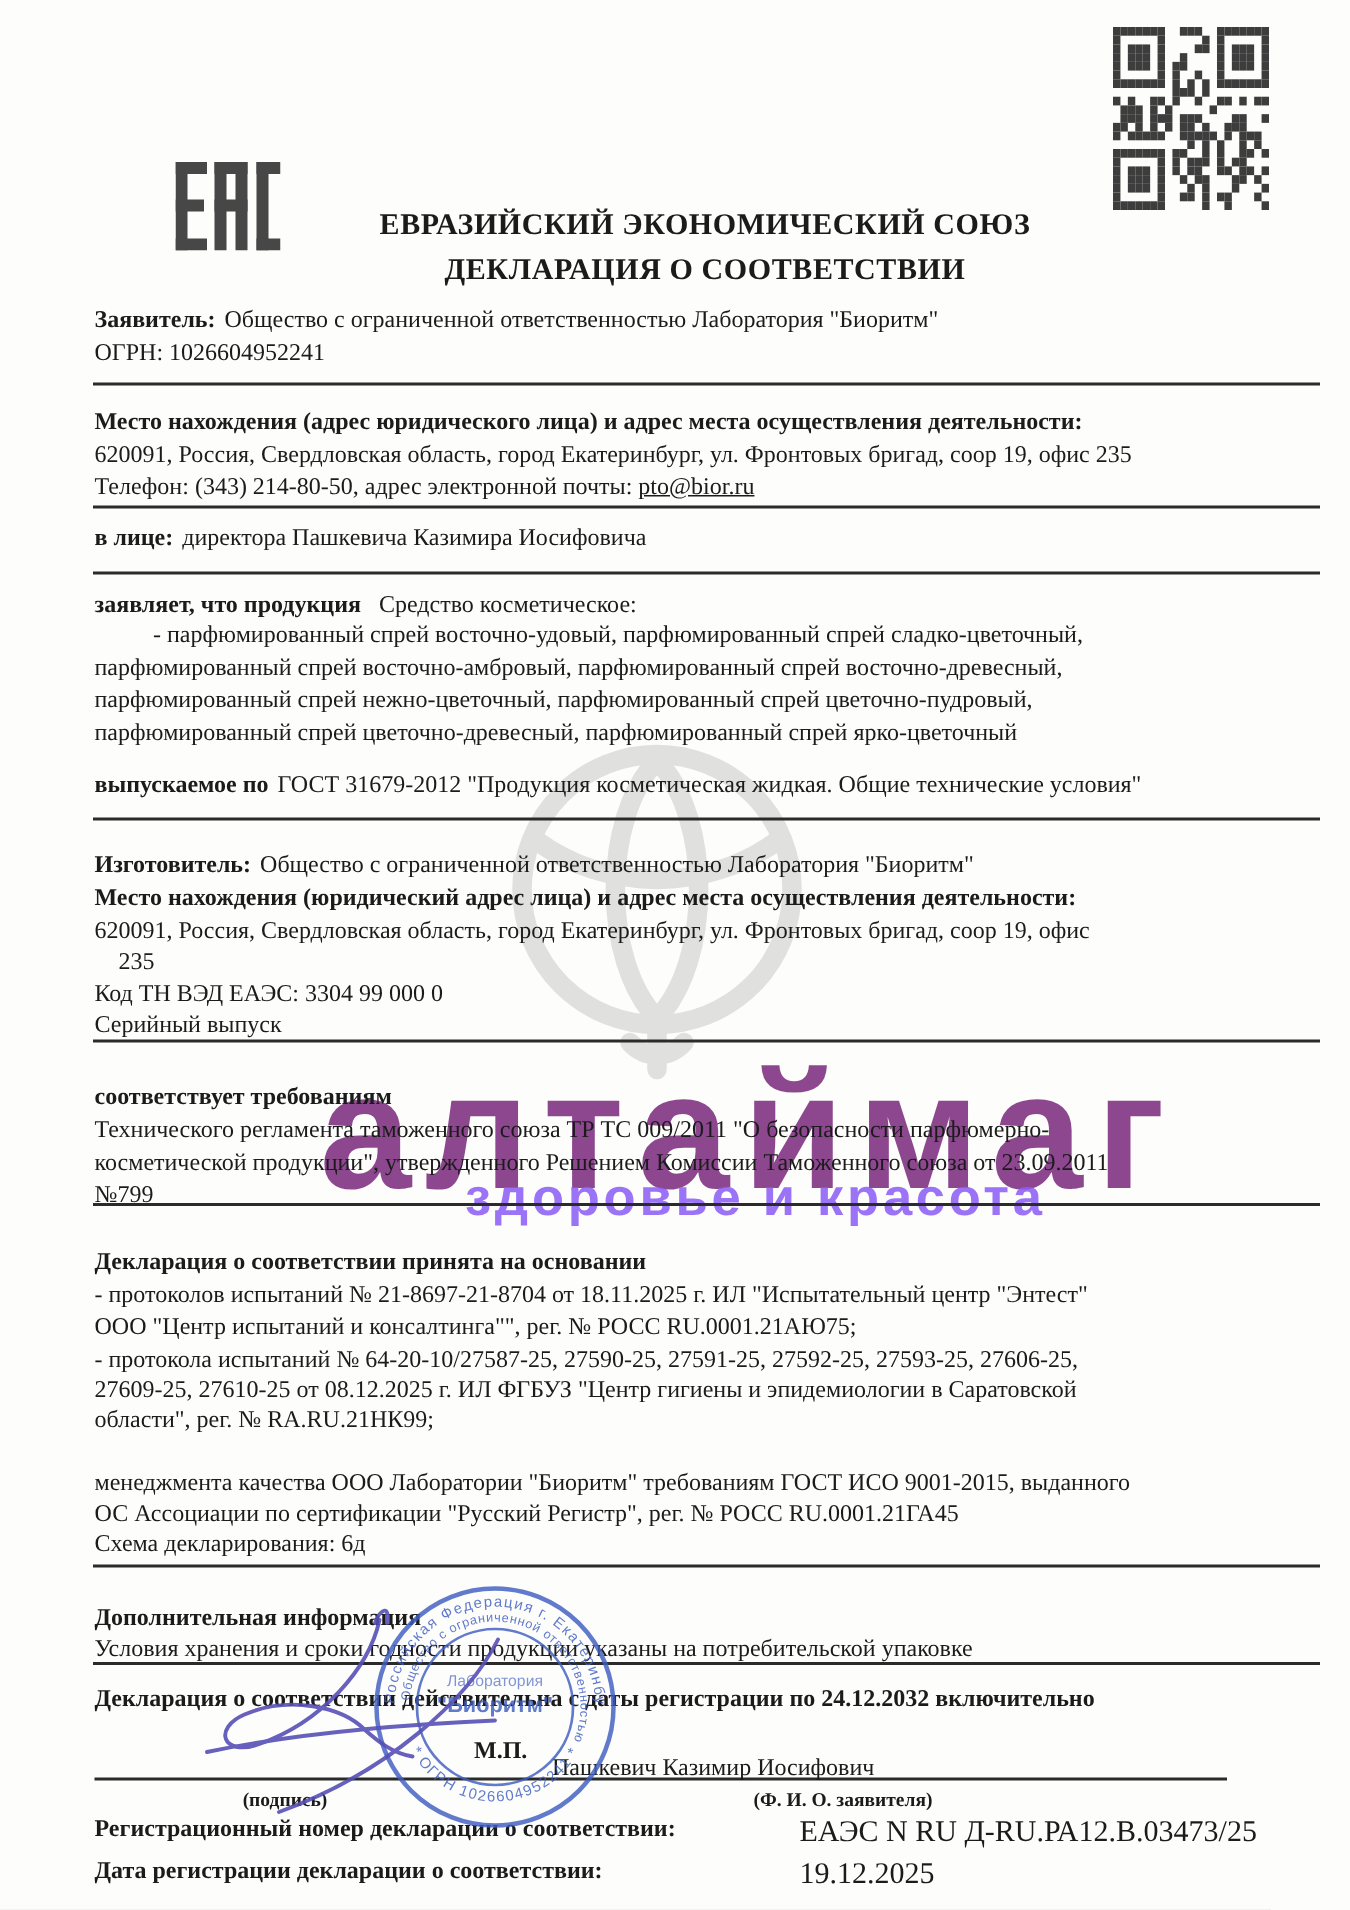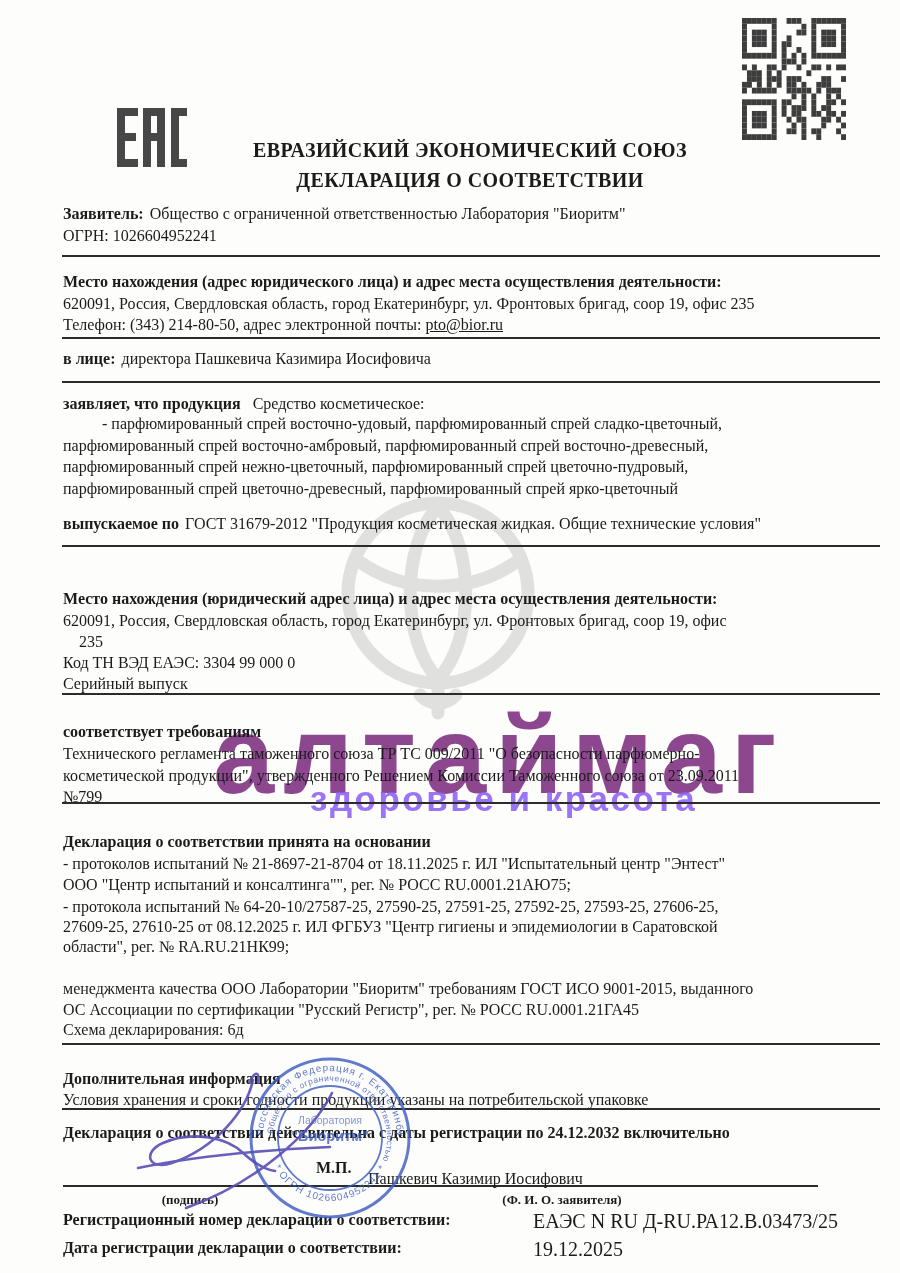--- a/index.html
+++ b/index.html
@@ -302,20 +302,21 @@
   <div class="rule" style="top:381px;"></div>
 
   <div class="abs line" style="left:63px;top:395px;"><span class="lbl" style="margin-right:12px;">заявляет, что продукция</span><span>Средство косметическое:</span></div>
   <div class="abs line" style="left:63px;top:415px;margin-left:39px;">- парфюмированный спрей восточно-удовый, парфюмированный спрей сладко-цветочный,</div>
   <div class="abs line" style="left:63px;top:437px;">парфюмированный спрей восточно-амбровый, парфюмированный спрей восточно-древесный,</div>
   <div class="abs line" style="left:63px;top:458px;">парфюмированный спрей нежно-цветочный, парфюмированный спрей цветочно-пудровый,</div>
   <div class="abs line" style="left:63px;top:480px;">парфюмированный спрей цветочно-древесный, парфюмированный спрей ярко-цветочный</div>
   <div class="abs line" style="left:63px;top:515px;"><span class="lbl">выпускаемое по</span><span>ГОСТ 31679-2012 "Продукция косметическая жидкая. Общие технические условия"</span></div>
   <div class="rule" style="top:545px;"></div>
 
+  <div class="abs line" style="left:63px;top:568px;"><span class="lbl">Изготовитель:</span><span>Общество с ограниченной ответственностью Лаборатория "Биоритм"</span></div>
   <div class="abs line b" style="left:63px;top:590px;">Место нахождения (юридический адрес лица) и адрес места осуществления деятельности:</div>
   <div class="abs line" style="left:63px;top:612px;">620091, Россия, Свердловская область, город Екатеринбург, ул. Фронтовых бригад, соор 19, офис</div>
   <div class="abs line" style="left:79px;top:633px;">235</div>
   <div class="abs line" style="left:63px;top:654px;">Код ТН ВЭД ЕАЭС: 3304 99 000 0</div>
   <div class="abs line" style="left:63px;top:675px;">Серийный выпуск</div>
   <div class="rule" style="top:693px;"></div>
 
   <div class="abs line b" style="left:63px;top:723px;">соответствует требованиям</div>
   <div class="abs line" style="left:63px;top:745px;text-align:center;">Технического регламента таможенного союза ТР ТС 009/2011 "О безопасности парфюмерно-</div>
   <div class="abs line" style="left:63px;top:767px;">косметической продукции", утвержденного Решением Комиссии Таможенного союза от 23.09.2011</div>

